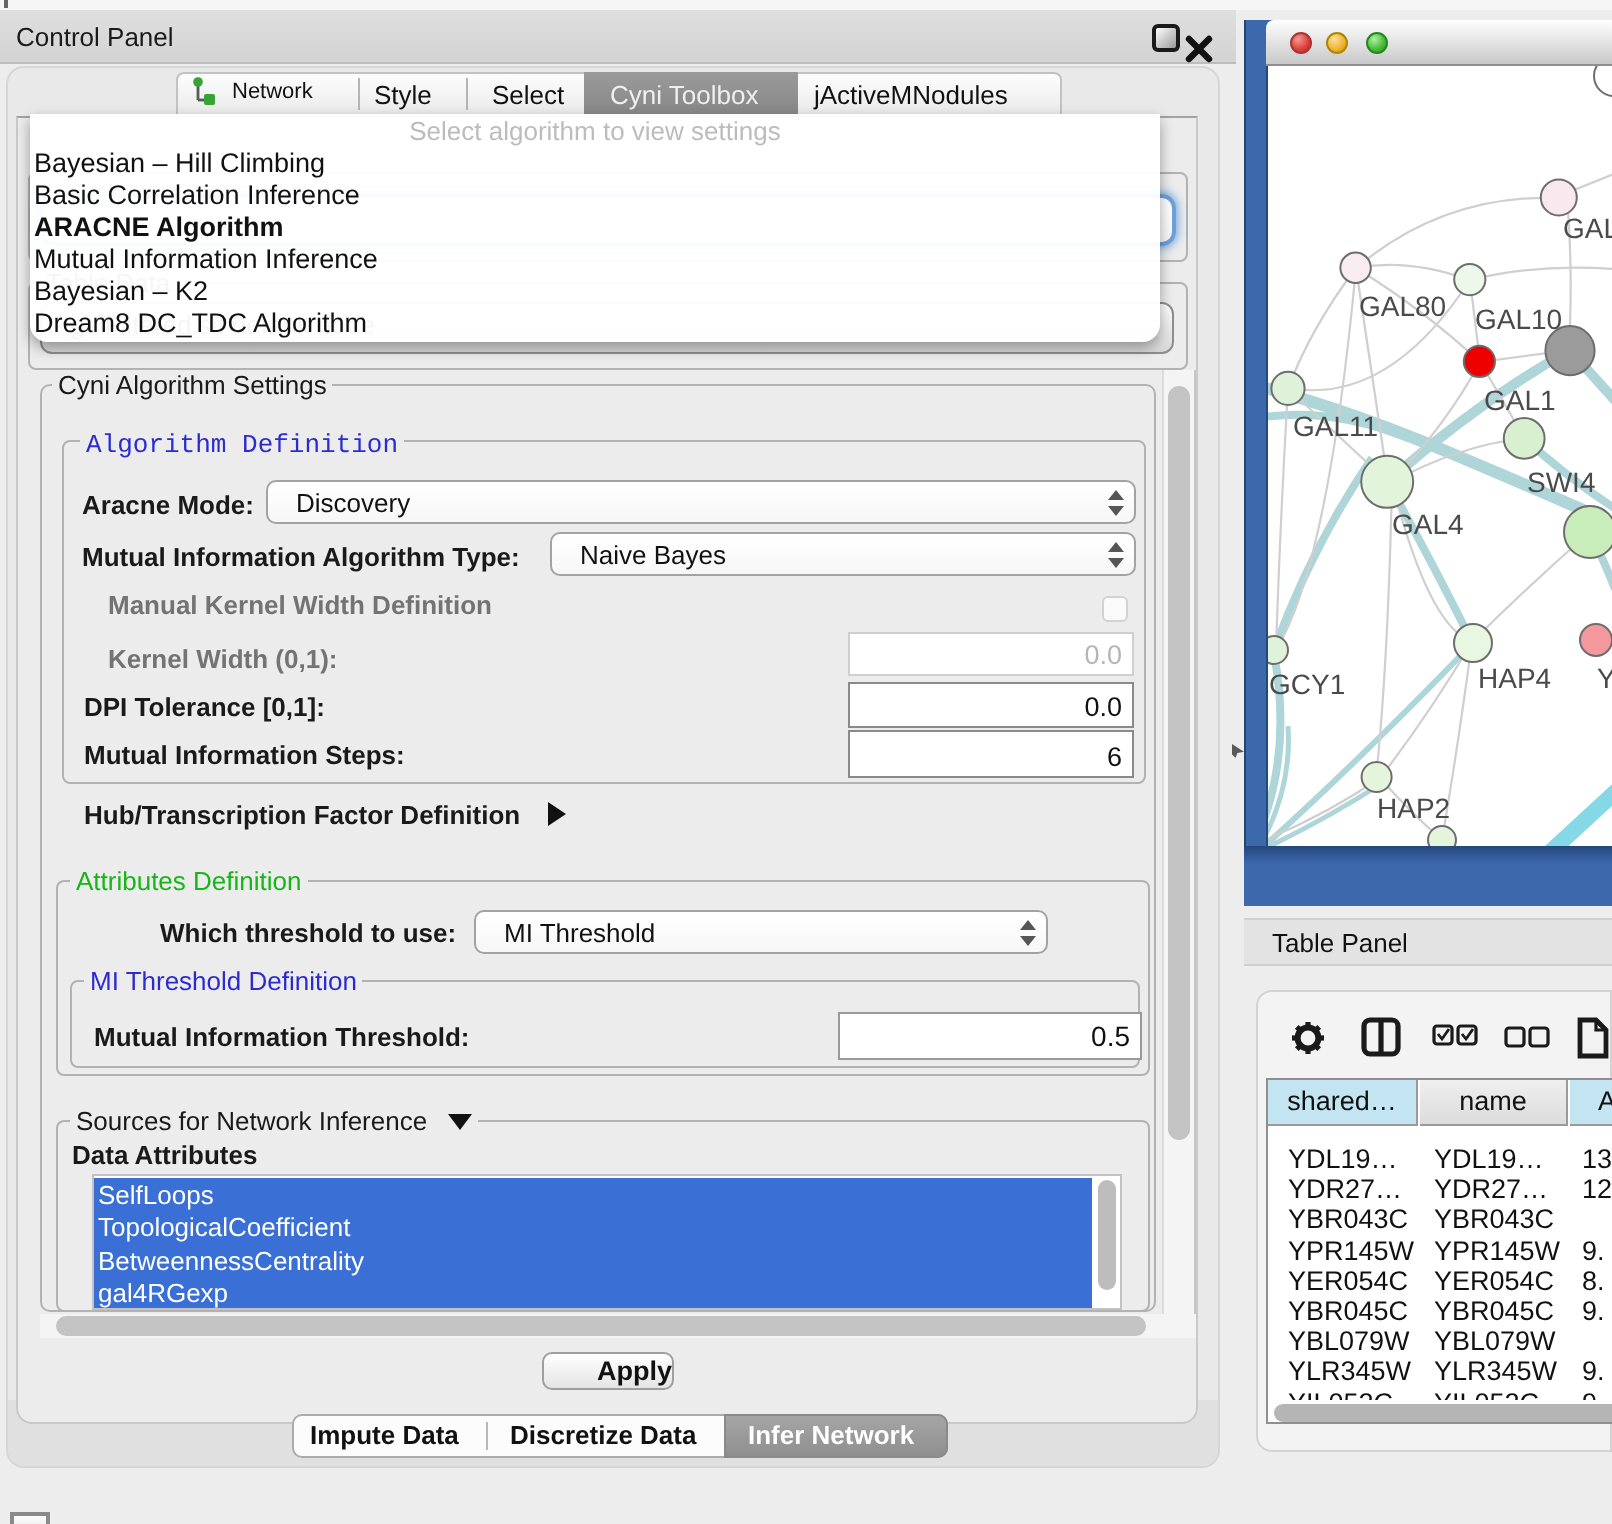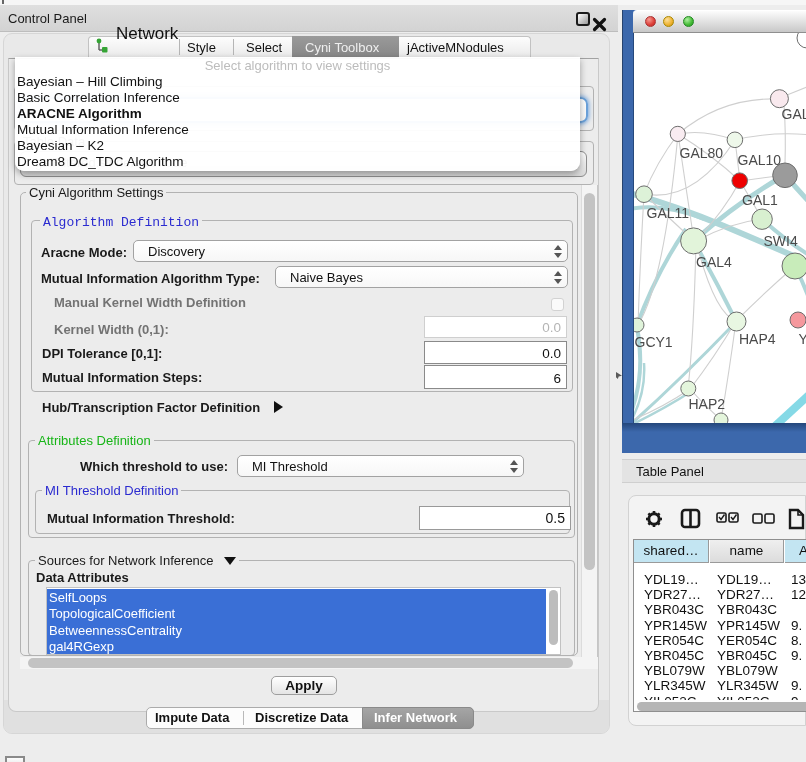--- a/index.html
+++ b/index.html
@@ -38,21 +38,21 @@
 <div class="abs" style="left:88px;top:36px;width:443px;height:22px;background:linear-gradient(#fdfdfd,#e9e9e9);border:1px solid #c2c2c2;border-bottom:none;border-radius:4px 4px 0 0;"></div>
 <div class="abs" style="left:292px;top:36px;width:107px;height:22px;background:linear-gradient(#9a9a9a,#868686);"></div>
 <div class="abs" style="left:179px;top:39px;width:1px;height:16px;background:#b5b5b5;"></div>
 <div class="abs" style="left:233px;top:39px;width:1px;height:16px;background:#b5b5b5;"></div>
 <svg class="abs" style="left:96px;top:38px;" width="14" height="16">
   <line x1="3" y1="4" x2="3" y2="12" stroke="#5a5a5a" stroke-width="1.4"></line>
   <line x1="3" y1="12" x2="9" y2="12" stroke="#5a5a5a" stroke-width="1.4"></line>
   <circle cx="3" cy="3" r="2.4" fill="#35a435"></circle>
   <rect x="6" y="9" width="5.5" height="5.5" rx="1" fill="#35a435"></rect>
 </svg>
-<div class="abs" style="left:116px;top:24px;font-size:17px;">Network</div>
+<div class="abs" style="left:116px;top:40px;font-size:11px;">Network</div>
 <div class="abs" style="left:187px;top:40px;font-size:13px;">Style</div>
 <div class="abs" style="left:246px;top:40px;font-size:13px;">Select</div>
 <div class="abs" style="left:305px;top:40px;font-size:13px;color:#efefef;">Cyni Toolbox</div>
 <div class="abs" style="left:407px;top:40px;font-size:13px;">jActiveMNodules</div>
 
 <div class="abs" style="left:8px;top:58px;width:591px;height:654px;background:#ececec;border:1px solid #c9c9c9;border-top:1px solid #a2a2a2;border-radius:0 0 8px 8px;"></div>
 
 <div class="gbox" style="left:14px;top:86px;width:580px;height:45px;"></div>
 <div class="combo" style="left:20px;top:97px;width:568px;height:26px;border:2px solid #6ba1d9;box-shadow:0 0 4px 1px rgba(90,150,220,.8);border-radius:7px;"></div>
 <div class="gbox" style="left:14px;top:141px;width:580px;height:44px;"></div>
@@ -128,21 +128,21 @@
 
 <div class="abs" style="left:46px;top:587px;width:515px;height:68px;background:#fff;border:1px solid #c2c2c2;overflow:hidden;">
   <div class="abs" style="left:0;top:1px;width:499px;height:66px;background:#3a6fd6;"></div>
   <div class="abs" style="left:2px;top:2px;font-size:13px;line-height:16.3px;color:#fff;white-space:pre;">SelfLoops
 TopologicalCoefficient
 BetweennessCentrality
 gal4RGexp</div>
   <div class="abs" style="left:502px;top:2px;width:9px;height:55px;background:#bdbdbd;border-radius:5px;"></div>
 </div>
 
-<div class="abs" style="left:271px;top:676px;width:66px;height:19px;background:linear-gradient(#ffffff,#e4e4e4);border:1px solid #9e9e9e;border-radius:5px;text-align:center;font-size:13.5px;font-weight:600;padding-top:1px;">Apply</div>
+<div class="abs" style="left:271px;top:676px;width:66px;height:19px;background:linear-gradient(#ffffff,#e4e4e4);border:1px solid #9e9e9e;border-radius:5px;text-align:right;font-size:13.5px;font-weight:600;padding-top:1px;">Apply</div>
 
 <div class="abs" style="left:146px;top:707px;width:328px;height:22px;background:#fcfcfc;border:1px solid #ababab;border-radius:5px;"></div>
 <div class="abs" style="left:362px;top:707px;width:112px;height:22px;background:linear-gradient(#a5a5a5,#8f8f8f);border:1px solid #8a8a8a;border-radius:0 5px 5px 0;"></div>
 <div class="abs" style="left:243px;top:711px;width:1px;height:14px;background:#b9b9b9;"></div>
 <div class="abs" style="left:155px;top:710px;font-size:13px;font-weight:600;">Impute Data</div>
 <div class="abs" style="left:255px;top:710px;font-size:13px;font-weight:600;">Discretize Data</div>
 <div class="abs" style="left:374px;top:710px;font-size:13px;font-weight:600;color:#fff;">Infer Network</div>
 
 <div class="abs" style="left:5px;top:756px;width:20px;height:14px;border:2px solid #8a8a8a;background:linear-gradient(#fdfdfd,#e0e0e0);"></div>
 

